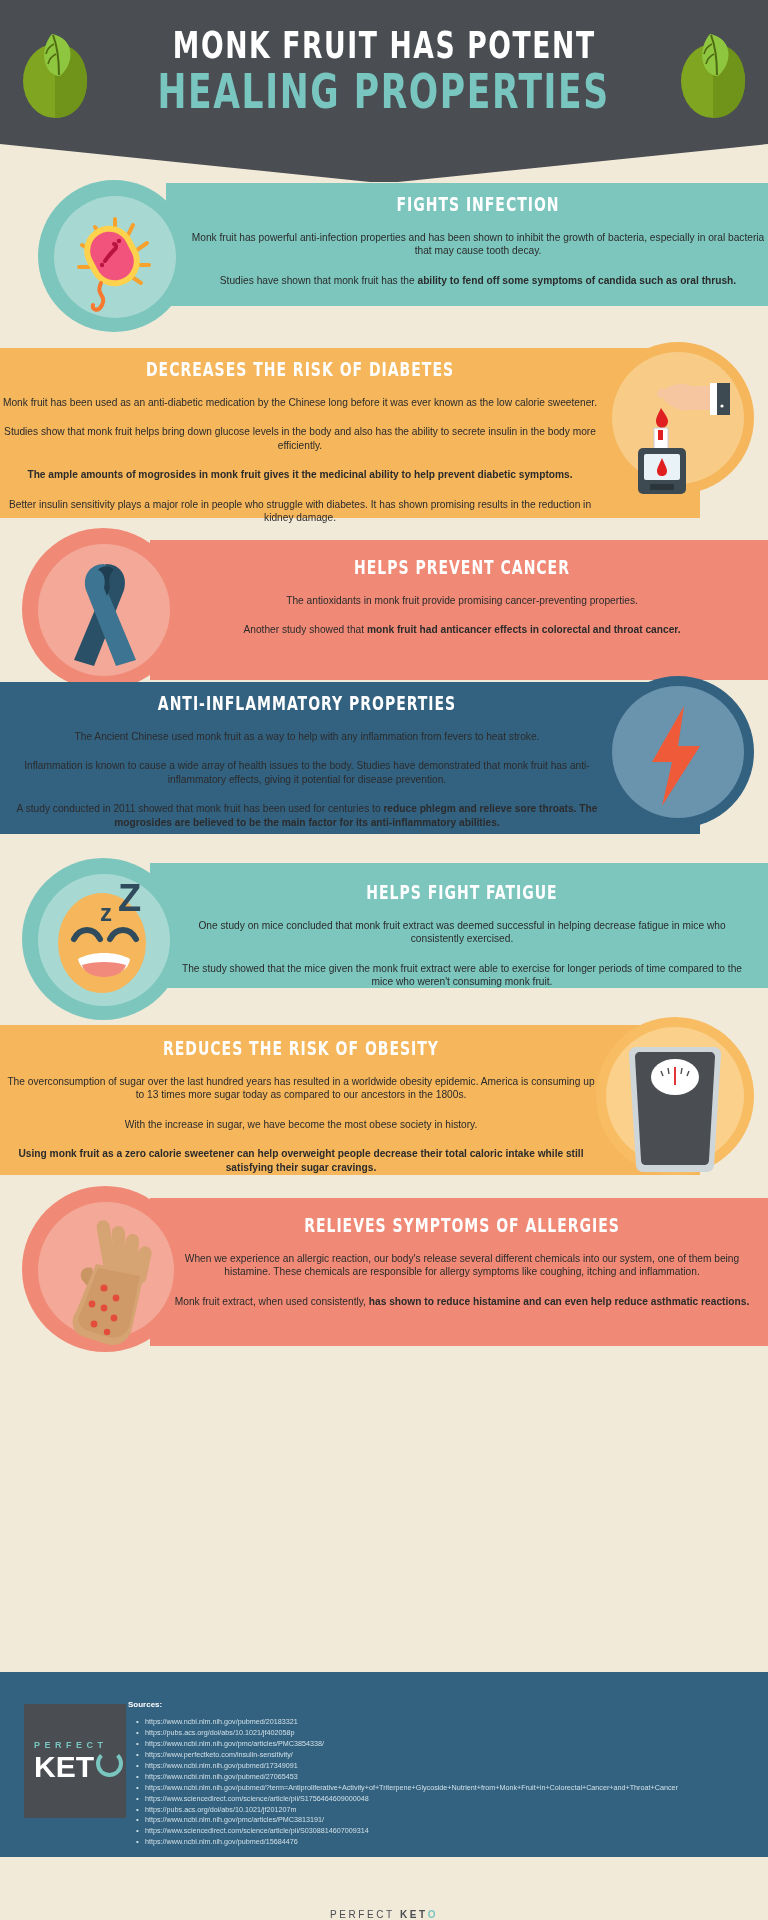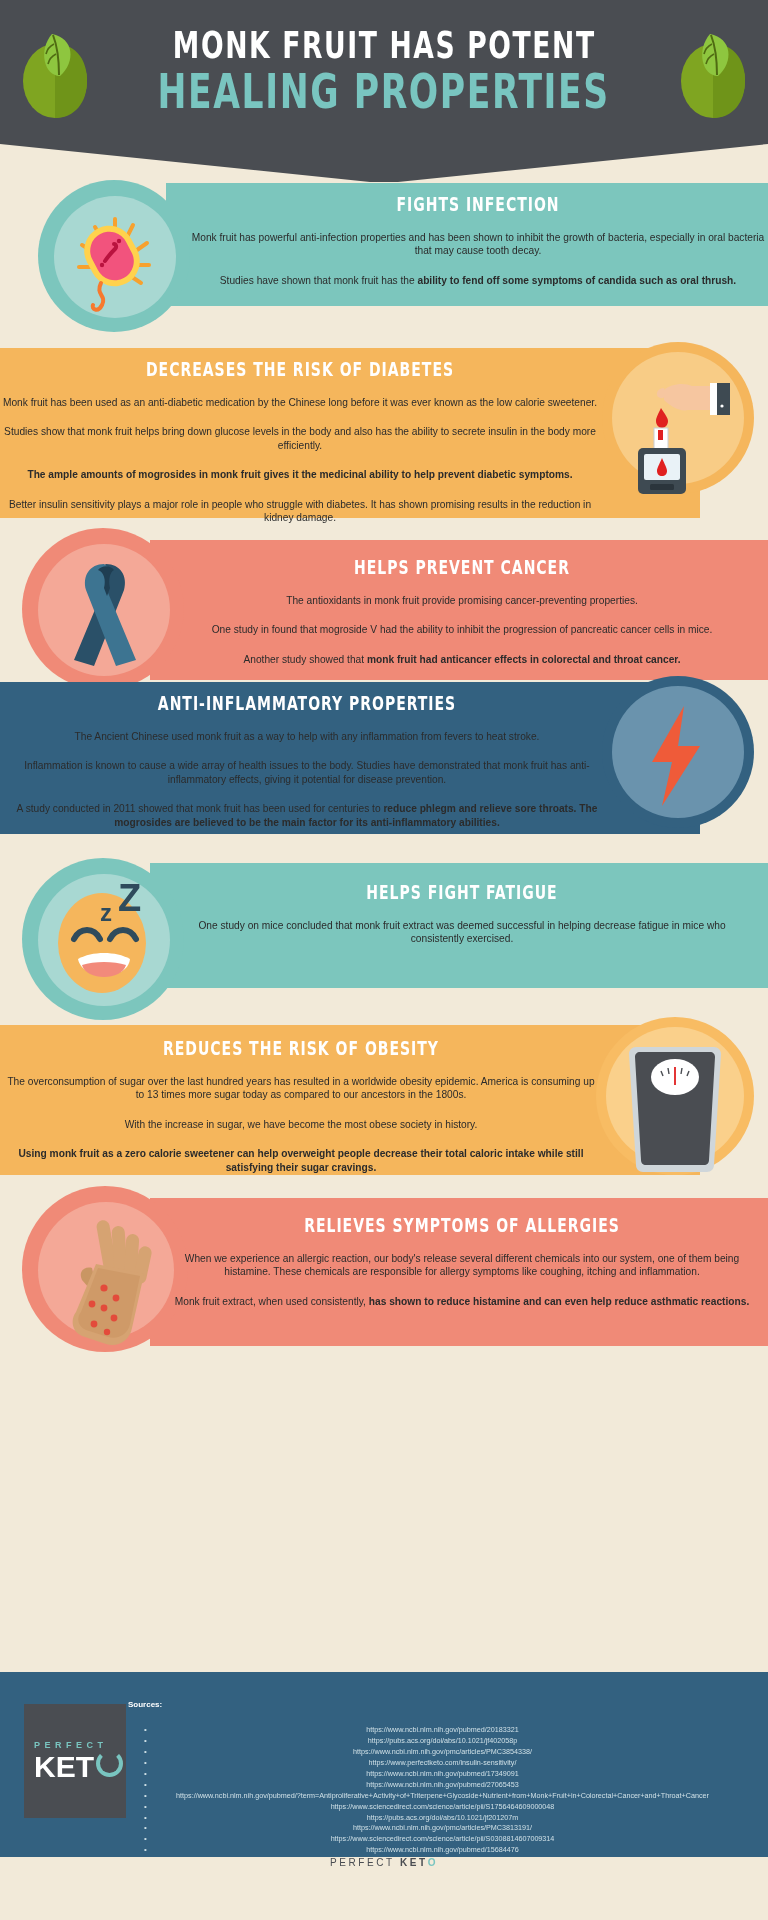--- a/index.html
+++ b/index.html
@@ -72,32 +72,32 @@
     font-family:"Liberation Sans",sans-serif;
   }
   .logo-ket{
     color:#ffffff;font-size:30px;font-weight:bold;letter-spacing:0px;
     line-height:0.95;font-family:"Liberation Sans",sans-serif;
   }
   .sources-title{
     color:#ffffff;font-size:8px;font-weight:bold;margin-bottom:2px;
     font-family:"Liberation Sans",sans-serif;
   }
-  .src-list{list-style:none;margin:16px;padding:0;text-align:center;}
+  .src-list{list-style:none;margin:8px;padding:0;}
   .src-list li{
     color:#cfe0e6;font-size:7.2px;line-height:1.52;
     font-family:"Liberation Sans",sans-serif;
     padding-left:9px;position:relative;word-break:break-all;
   }
   .src-list li:before{
     content:"\2022";position:absolute;left:0;top:-1px;color:#cfe0e6;font-size:8px;
   }
   .bottombar{
     position:absolute;left:0;width:768px;background:#f2ead9;
-    display:flex;align-items:flex-start;justify-content:center;
+    display:flex;align-items:flex-end;justify-content:center;
   }
   .bottombar .bb{
     font-size:10px;letter-spacing:2.6px;color:#4a4d52;font-weight:normal;
     font-family:"Liberation Sans",sans-serif;
   }
   .bottombar .bb b{font-weight:bold;}
   .bottombar .bb .o{color:#79c5c0;}
 </style>
 </head>
 <body>
@@ -193,21 +193,20 @@
     <div class="circle" style="left:22px;top:-12px;width:162px;height:162px;background:#f08a77;"></div>
     <div class="circle" style="left:38px;top:4px;width:132px;height:132px;background:#f4a897;"></div>
     <svg style="position:absolute;left:58px;top:18px;" width="95" height="115" viewBox="0 0 95 115">
       <path d="M48 6 C62 6 70 18 66 32 L36 108 L16 102 L46 30 C48 22 46 14 40 12 Z" fill="#2a5068"></path>
       <path d="M46 6 C32 6 24 18 28 32 L58 108 L78 102 L48 30 C46 22 48 14 54 12 Z" fill="#3d7491"></path>
       <path d="M40 12 C46 14 48 22 46 30 L49 38 L52 30 C50 22 52 14 56 12 C52 7 44 7 40 12 Z" fill="#1f3e52"></path>
     </svg>
     <div class="copy" style="left:172px;top:16px;width:580px;">
       <div class="sec-title">HELPS PREVENT CANCER</div>
       <p class="p">The antioxidants in monk fruit provide promising cancer-preventing properties.</p>
-      <p class="p">One study in found that mogroside V had the ability to inhibit the progression of pancreatic cancer cells in mice.</p>
       <p class="p"><span>Another study showed that </span><b>monk fruit had anticancer effects in colorectal and throat cancer.</b></p>
     </div>
   </div>
 
   <div class="section" style="position:absolute;top:682px;left:0;height:170px;">
     <div class="band" style="left:0px;width:700px;height:152px;background:#336180;"></div>
     <div class="circle" style="right:14px;top:-6px;width:152px;height:152px;background:#336180;"></div>
     <div class="circle" style="right:24px;top:4px;width:132px;height:132px;background:#6a93ad;"></div>
     <svg style="position:absolute;right:56px;top:22px;" width="74" height="104" viewBox="0 0 74 104">
       <path d="M46 2 L14 58 L34 58 L24 102 L62 42 L40 42 Z" fill="#ef5b39"></path>
@@ -229,20 +228,21 @@
       <path d="M24 62 C30 50 44 50 50 62" stroke="#2f4b5c" stroke-width="6" fill="none" stroke-linecap="round"></path>
       <path d="M60 62 C66 50 80 50 86 62" stroke="#2f4b5c" stroke-width="6" fill="none" stroke-linecap="round"></path>
       <path d="M28 82 C42 74 66 74 80 82 C78 104 32 104 28 82 Z" fill="#ffffff"></path>
       <path d="M32 88 C44 84 64 84 76 88 C72 104 36 104 32 88 Z" fill="#f28a7b"></path>
       <text x="68" y="34" font-family="Liberation Sans, sans-serif" font-size="38" font-weight="bold" fill="#2f4b5c">Z</text>
       <text x="50" y="44" font-family="Liberation Sans, sans-serif" font-size="24" font-weight="bold" fill="#2f4b5c">z</text>
     </svg>
     <div class="copy" style="left:172px;top:18px;width:580px;">
       <div class="sec-title">HELPS FIGHT FATIGUE</div>
       <p class="p">One study on mice concluded that monk fruit extract was deemed successful in helping decrease fatigue in mice who consistently exercised.</p>
+      <p class="p">The study showed that the mice given the monk fruit extract were able to exercise for longer periods of time compared to the mice who weren't consuming monk fruit.</p>
     </div>
   </div>
 
   <div class="section" style="position:absolute;top:1025px;left:0;height:170px;">
     <div class="band" style="left:0px;width:700px;height:150px;background:#f5b65c;"></div>
     <div class="circle" style="right:14px;top:-8px;width:158px;height:158px;background:#f8bc63;"></div>
     <div class="circle" style="right:24px;top:2px;width:138px;height:138px;background:#fad08b;"></div>
     <svg style="position:absolute;right:38px;top:14px;" width="110" height="140" viewBox="0 0 110 140">
       <path d="M16 8 L94 8 C98 8 101 11 101 15 L94 126 C94 130 91 133 87 133 L23 133 C19 133 16 130 16 126 L9 15 C9 11 12 8 16 8 Z" fill="#cfd6da"></path>
       <path d="M20 13 L90 13 C93 13 95 15 95 18 L89 121 C89 124 87 126 84 126 L26 126 C23 126 21 124 21 121 L15 18 C15 15 17 13 20 13 Z" fill="#4a4d52"></path>

